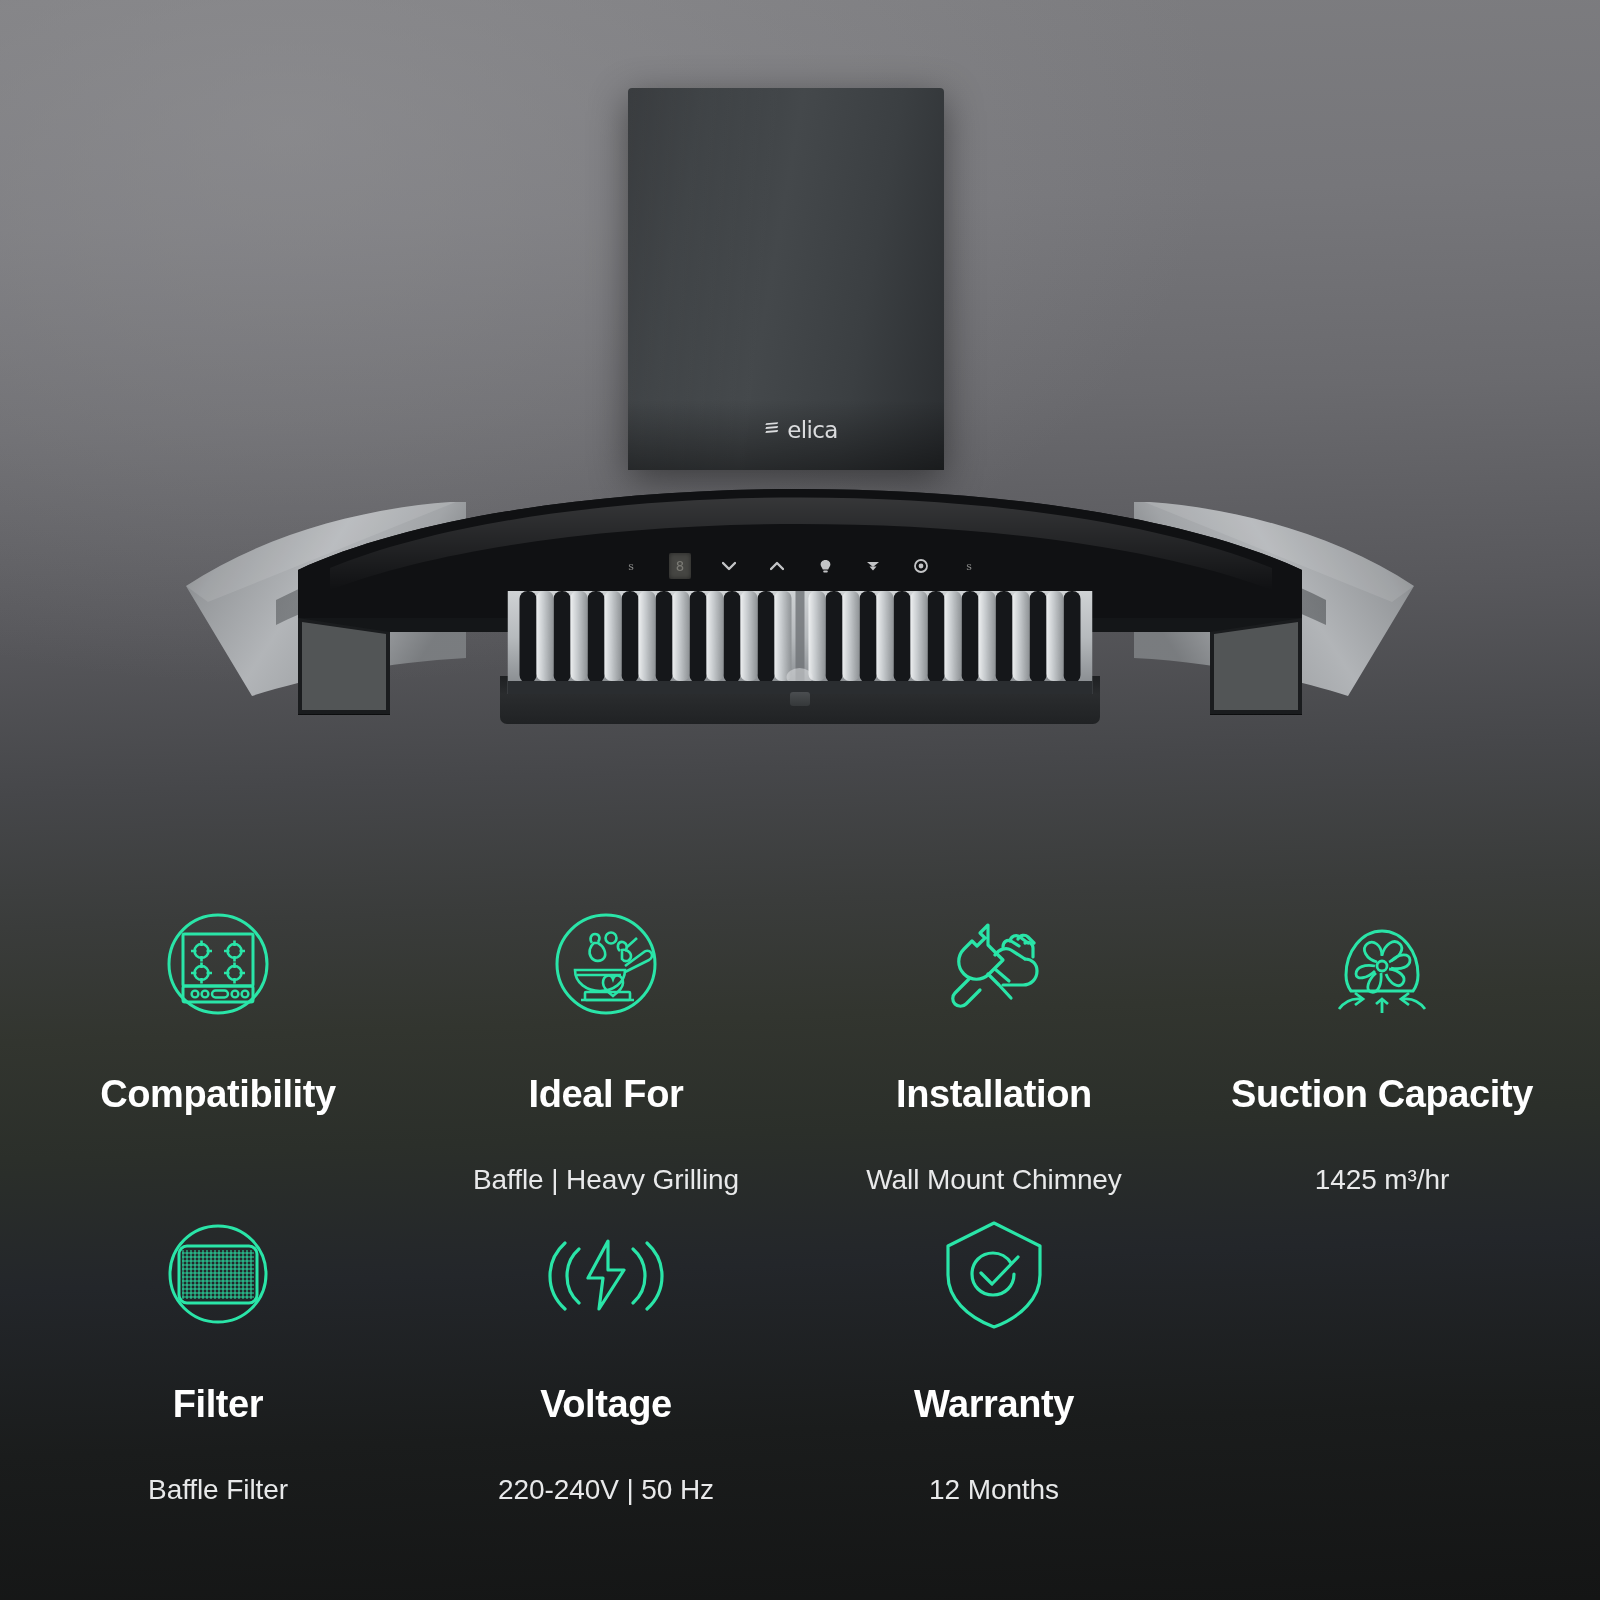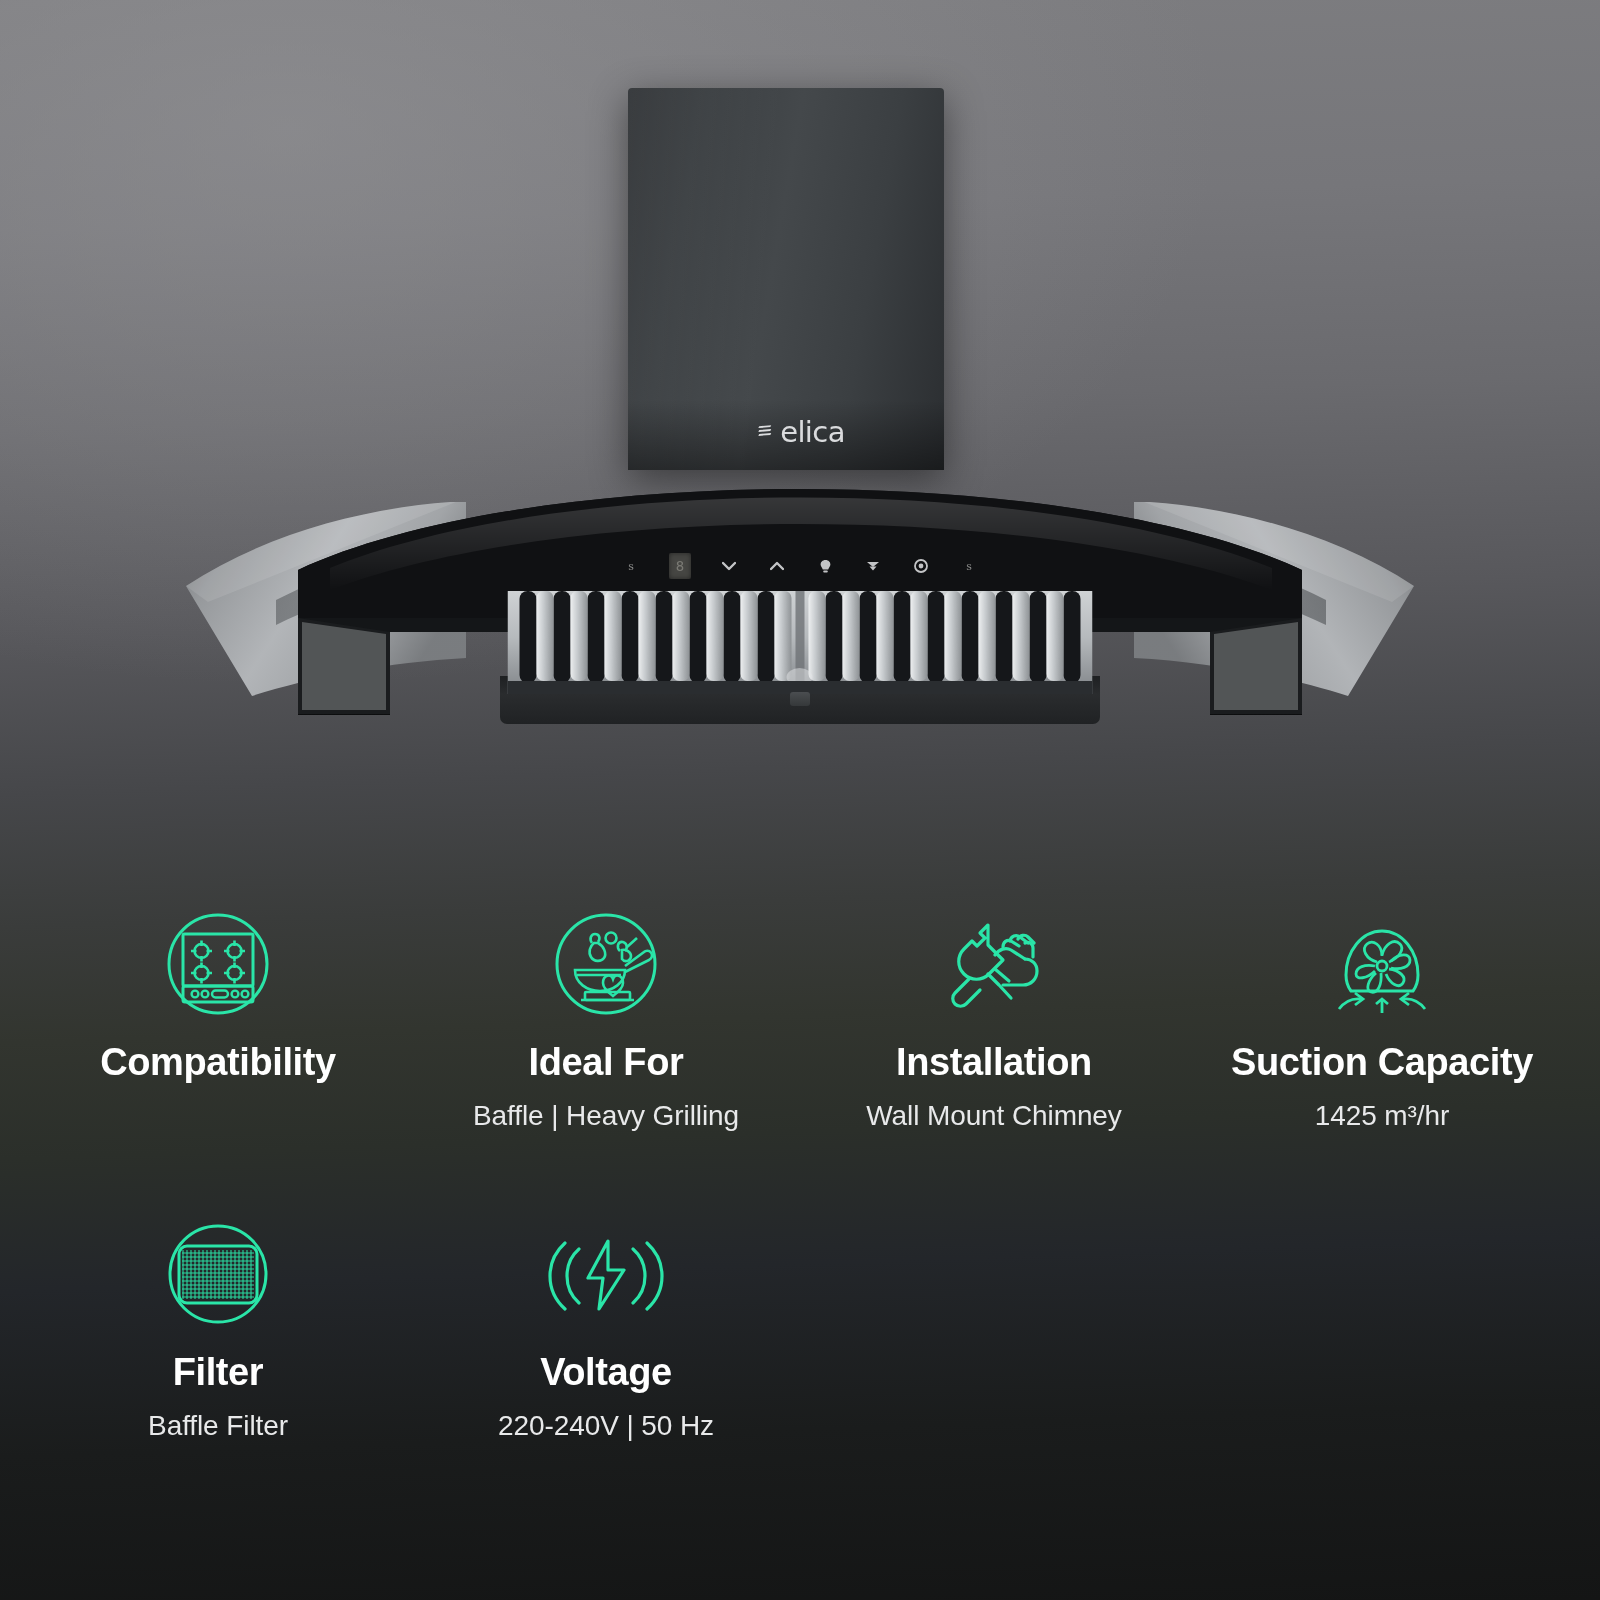--- a/index.html
+++ b/index.html
@@ -72,21 +72,21 @@
     top: 418px;
     transform: translateX(-50%);
     display: flex;
     align-items: center;
     gap: 5px;
     opacity: 0.92;
   }
   .logo-mark { display: block; }
   .logo-word {
     font-family: "DejaVu Sans", sans-serif;
-    font-size: 29px;
+    font-size: 23px;
     letter-spacing: -0.6px;
     color: #e9eaec;
     font-weight: 400;
     line-height: 1;
   }
 
   
   .wing {
     position: absolute;
     top: 498px;
@@ -188,20 +188,21 @@
     height: 310px;
   }
   .feature-row.row2 { height: 300px; }
 
   .feature {
     display: flex;
     flex-direction: column;
     align-items: center;
     text-align: center;
     padding: 0 10px;
+    gap: 32px;
   }
   .feature-icon {
     height: 128px;
     display: flex;
     align-items: center;
     justify-content: center;
     margin-bottom: 14px;
   }
   .feature-icon svg { display: block; }
   .feature-title {
@@ -553,16 +554,29 @@
             <path d="M88 36 C 96 43, 100 53, 100 63 C 100 73, 96 83, 88 90"></path>
             <path d="M102 30 C 112 39, 117 51, 117 63 C 117 75, 112 87, 102 96"></path>
           </svg>
         </div>
         <div class="feature-title">Voltage</div>
         <div class="feature-value">
           <div>220-240V | 50 Hz</div>
         </div>
       </div>
 
+      <div class="feature">
+        <div class="feature-icon">
+          <svg width="122" height="122" viewBox="0 0 122 122" fill="none" stroke="#2AE5A8" stroke-width="3.2" stroke-linecap="round" stroke-linejoin="round">
+            <path d="M61 10 L 107 33 L 107 62 C 107 85, 88 104, 61 114 C 34 104, 15 85, 15 62 L 15 33 Z"></path>
+            <path d="M78 50 C 74 44, 67 40, 60 40 C 48 40, 39 49, 39 61 C 39 73, 48 82, 60 82 C 72 82, 81 73, 81 61"></path>
+            <path d="M48 60 L 59 71 L 85 44"></path>
+          </svg>
+        </div>
+        <div class="feature-title">Warranty</div>
+        <div class="feature-value">
+          <div>12 Months</div>
+        </div>
+      </div>
 
     </div>
   </div>
 </div>
 
 </body></html>

